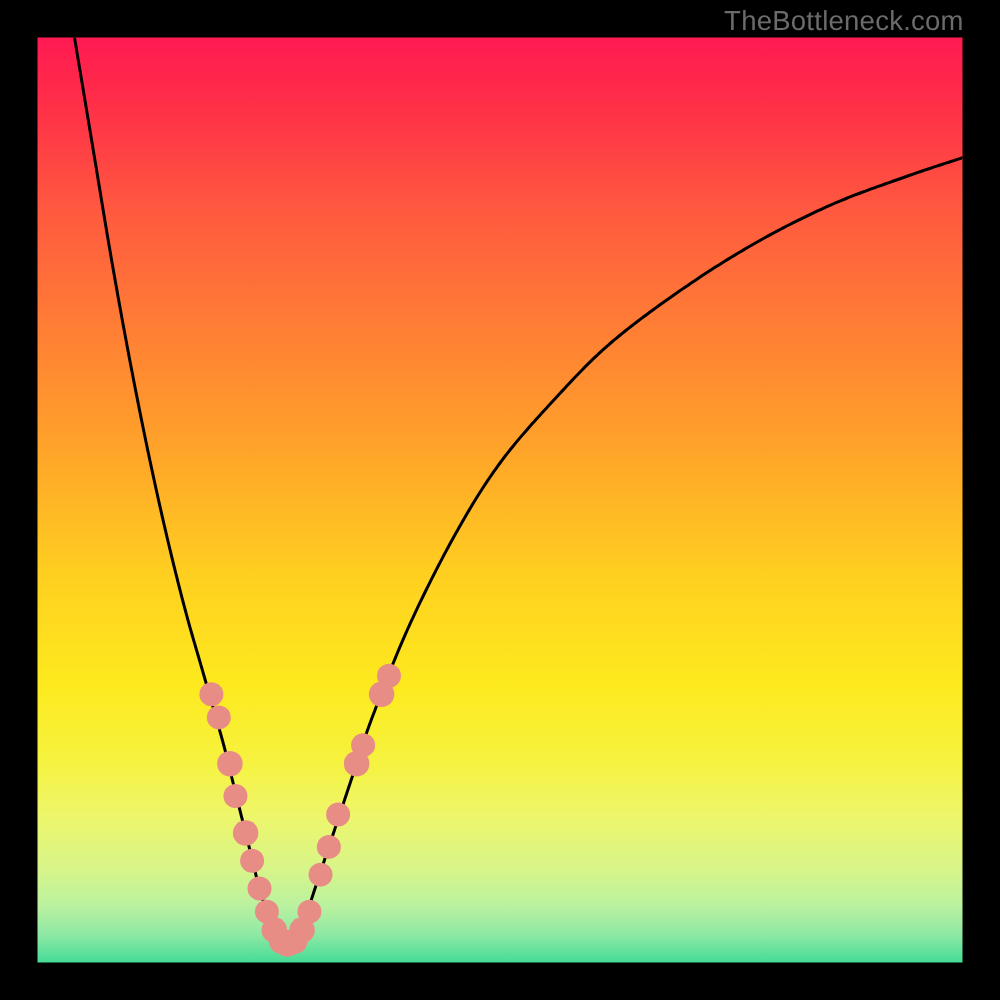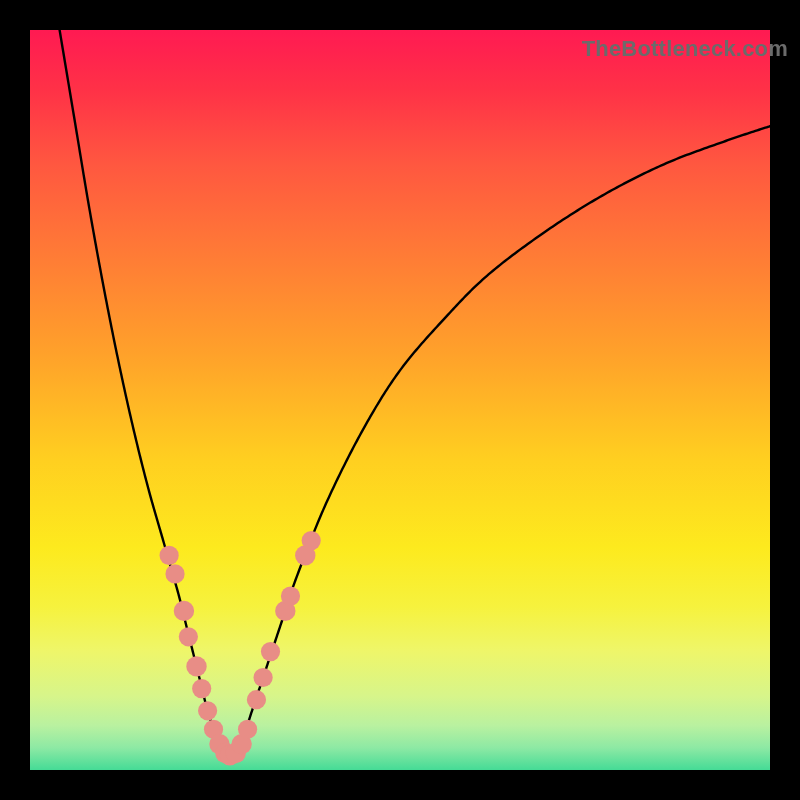--- a/index.html
+++ b/index.html
@@ -38,27 +38,26 @@
       #eef66a 84%,
       #d7f58a 90%,
       #b9f1a0 94%,
       #8de9a4 97%,
       #45db96 100%
     );
   }
   .watermark {
     position: absolute;
     top: 4px;
-    right: 12px;
+    right: 29px;
     color: #6b6b6b;
     font-size: 22px;
-    font-weight: 700;
+    font-weight: 400;
     letter-spacing: 0.2px;
     user-select: none;
-    margin-top: 32px;
   }
   svg.curves {
     position: absolute;
     left: 0;
     top: 0;
     width: 740px;
     height: 740px;
   }
 </style>
 </head>

